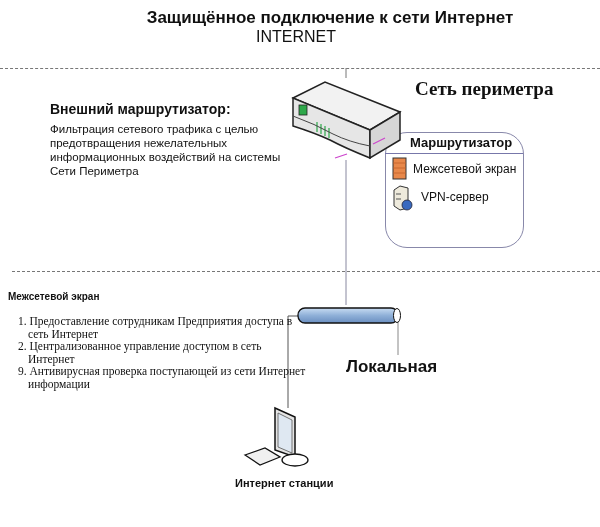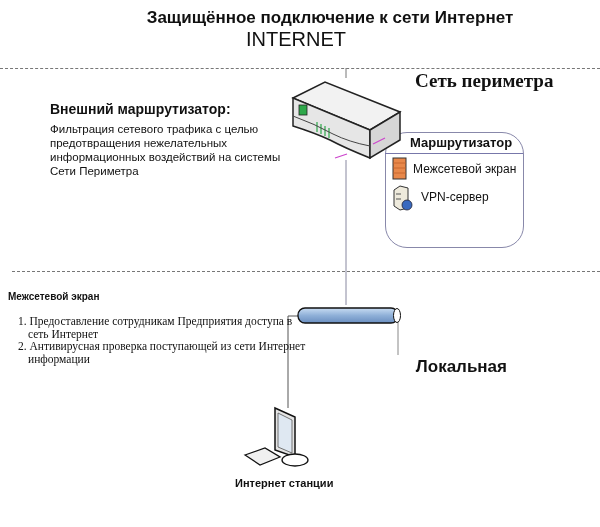--- a/index.html
+++ b/index.html
@@ -1,27 +1,27 @@
 <!DOCTYPE html>
 <html><head>
   <meta charset="utf-8">
   <style>
     html, body { margin: 0; padding: 0; background: #ffffff; }
     body { width: 600px; height: 527px; position: relative; overflow: hidden; font-family: "Liberation Sans", sans-serif; color: #111; }
     .abs { position: absolute; }
     .title { left: 0; width: 600px; top: 8px; text-align: center; font-weight: bold; font-size: 17px; padding-left: 60px; box-sizing: border-box; }
-    .subtitle { left: 0; width: 564px; top: 28px; text-align: center; font-size: 20px; padding-left: 28px; box-sizing: border-box; }
+    .subtitle { left: 0; width: 564px; top: 28px; text-align: center; font-size: 16px; padding-left: 28px; box-sizing: border-box; }
     .dash { left: 0; width: 600px; height: 0; border-top: 1px dashed #777; }
-    .perim-title { left: 415px; top: 70px; font-family: "Liberation Serif", serif; font-weight: bold; font-size: 19px; }
+    .perim-title { left: 415px; top: 78px; font-family: "Liberation Serif", serif; font-weight: bold; font-size: 19px; }
     .ext-head { left: 50px; top: 101px; font-weight: bold; font-size: 14px; }
     .ext-body { left: 50px; top: 122px; width: 245px; font-size: 11.5px; line-height: 14px; }
     .fw-head { left: 8px; top: 291px; font-weight: bold; font-size: 10px; }
     .fw-list { left: 8px; top: 305px; width: 290px; font-family: "Liberation Serif", serif; font-size: 11.5px; line-height: 12.5px; margin: 10px; padding: 0; list-style: none; }
     .fw-list li { padding-left: 10px; text-indent: -10px; }
-    .lan-label { left: 327px; top: 357px; width: 180px; text-align: right; font-weight: bold; font-size: 17px; line-height: 20px; }
+    .lan-label { left: 346px; top: 357px; width: 180px; text-align: left; font-weight: bold; font-size: 17px; line-height: 20px; }
     .ws-label { left: 235px; top: 477px; font-weight: bold; font-size: 11px; }
     .box { left: 385px; top: 132px; width: 137px; height: 114px; border: 1px solid #8888aa; border-radius: 22px; background: #fff; }
     .box-title { left: 410px; top: 135px; font-weight: bold; font-size: 13px; }
     .box-sep { left: 385px; top: 153px; width: 138px; height: 0; border-top: 1px solid #7777aa; }
     .item-label { font-size: 12px; }
   </style>
 </head>
 <body>
 
 <div class="abs title">Защищённое подключение к сети Интернет</div>
@@ -72,21 +72,22 @@
   <polygon points="2,6 8,2 16,4 16,24 8,26 2,22" fill="#eeeadc" stroke="#333" stroke-width="1"></polygon>
   <line x1="4" y1="10" x2="9" y2="10" stroke="#555" stroke-width="1"></line>
   <line x1="4" y1="15" x2="9" y2="15" stroke="#555" stroke-width="1"></line>
   <circle cx="15" cy="21" r="5" fill="#3a6abf" stroke="#223" stroke-width="0.8"></circle>
 </svg>
 <div class="abs item-label" style="left:421px;top:190px;">VPN-сервер</div>
 
 <div class="abs fw-head">Межсетевой экран</div>
 <ul class="abs fw-list">
   <li>1. Предоставление сотрудникам Предприятия доступа в сеть Интернет</li>
-  <li>2. Антивирусная проверка поступающей из сети Интернет информации</li>
+  <li>2. Централизованное управление доступом в сеть Интернет</li>
+  <li>9. Антивирусная проверка поступающей из сети Интернет информации</li>
 </ul>
 
 <svg class="abs" style="left:296px;top:305px;" width="108" height="22">
   <defs>
     <linearGradient id="busg" x1="0" y1="0" x2="0" y2="1">
       <stop offset="0" stop-color="#c8dcf2"></stop>
       <stop offset="0.5" stop-color="#8fb0d8"></stop>
       <stop offset="1" stop-color="#6a8ec0"></stop>
     </linearGradient>
   </defs>

